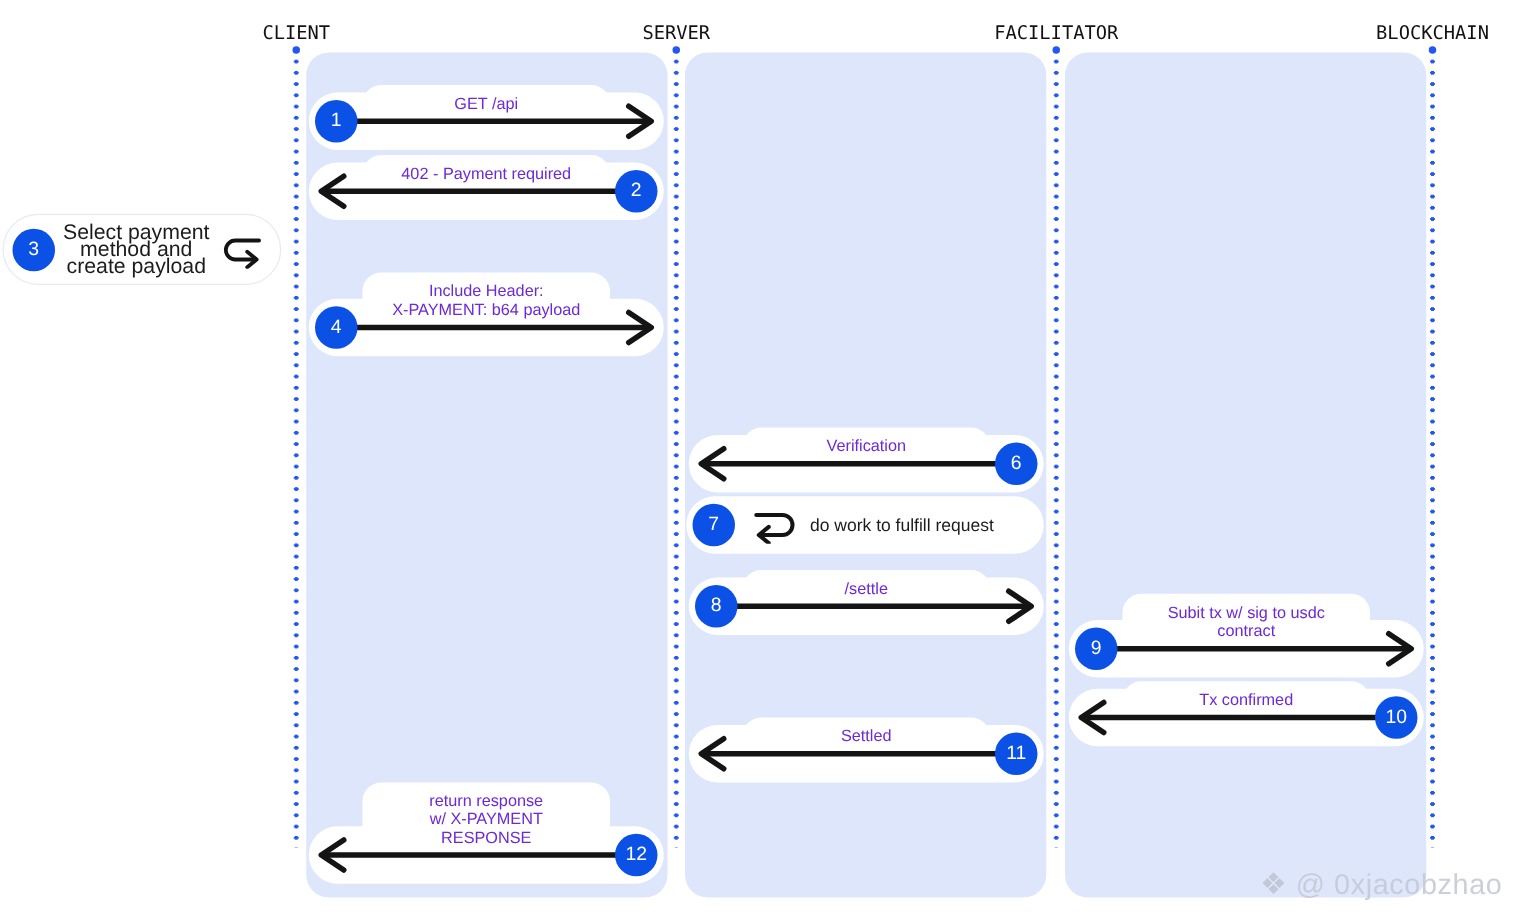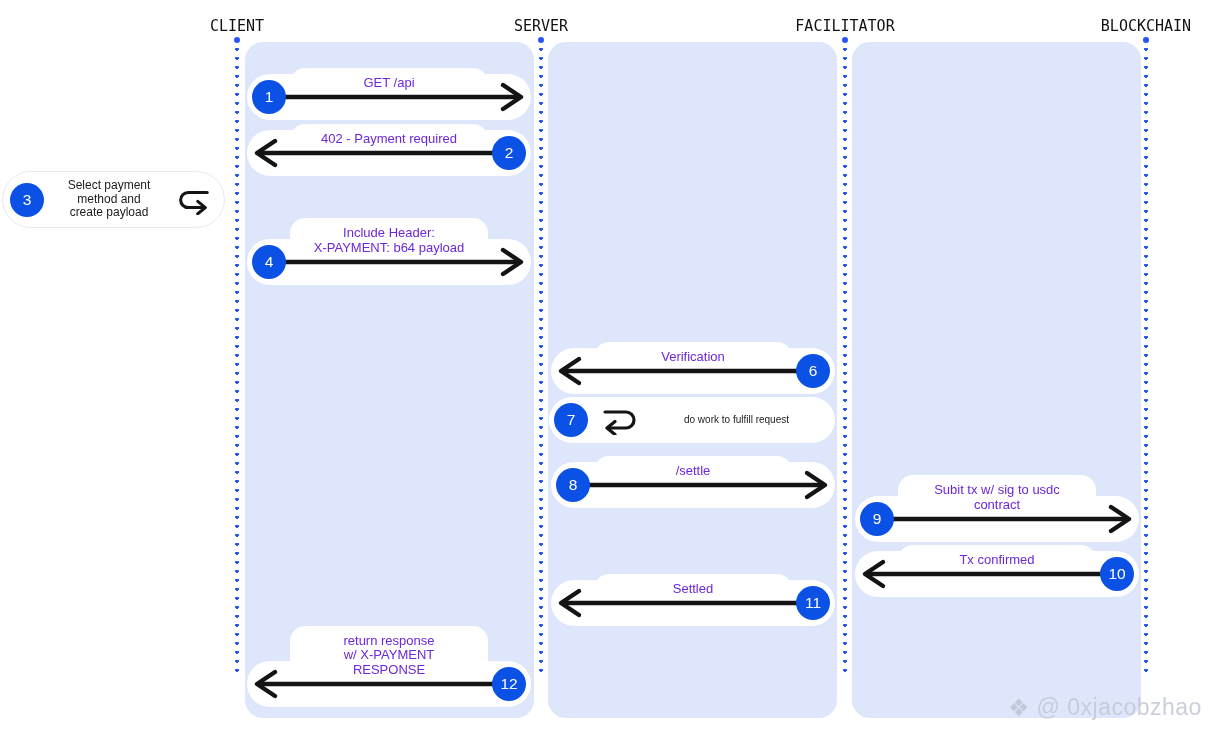--- a/index.html
+++ b/index.html
@@ -65,26 +65,26 @@
 
   
   .self-pill {
     position:absolute; background:#fff; display:flex; align-items:center;
     box-sizing:border-box; color:#1c1c1c;
   }
   .self3 {
     left:2px; top:171px; width:223px; height:57px; border-radius:29px;
     border:1.5px solid #e8eaf1; padding:0 12px 0 7px; gap:4px;
   }
-  .self3 .self-text { flex:1; text-align:center; font-size:12px; line-height:13.5px; white-space:pre-line; }
+  .self3 .self-text { flex:1; text-align:center; font-size:17px; line-height:13.5px; white-space:pre-line; }
   .self7 {
     left:549px; top:397px; width:286px; height:46px; border-radius:23px;
     padding:0 10px 0 5px; gap:8px;
   }
-  .self7 .self-text { flex:1; text-align:center; font-size:10px; line-height:14.5px; white-space:pre-line; }
+  .self7 .self-text { flex:1; font-size:14px; line-height:14.5px; white-space:pre-line; }
 
   
   .watermark {
     position:absolute; left:1008px; top:694px; display:flex; align-items:center; gap:7px;
     color:#c5cad7; opacity:0.9;
   }
   .watermark-icon { font-size:24px; line-height:1; color:#bfc5d4; }
   .watermark-text { font-size:23px; letter-spacing:0.5px; white-space:nowrap; }
 </style>
 </head>

